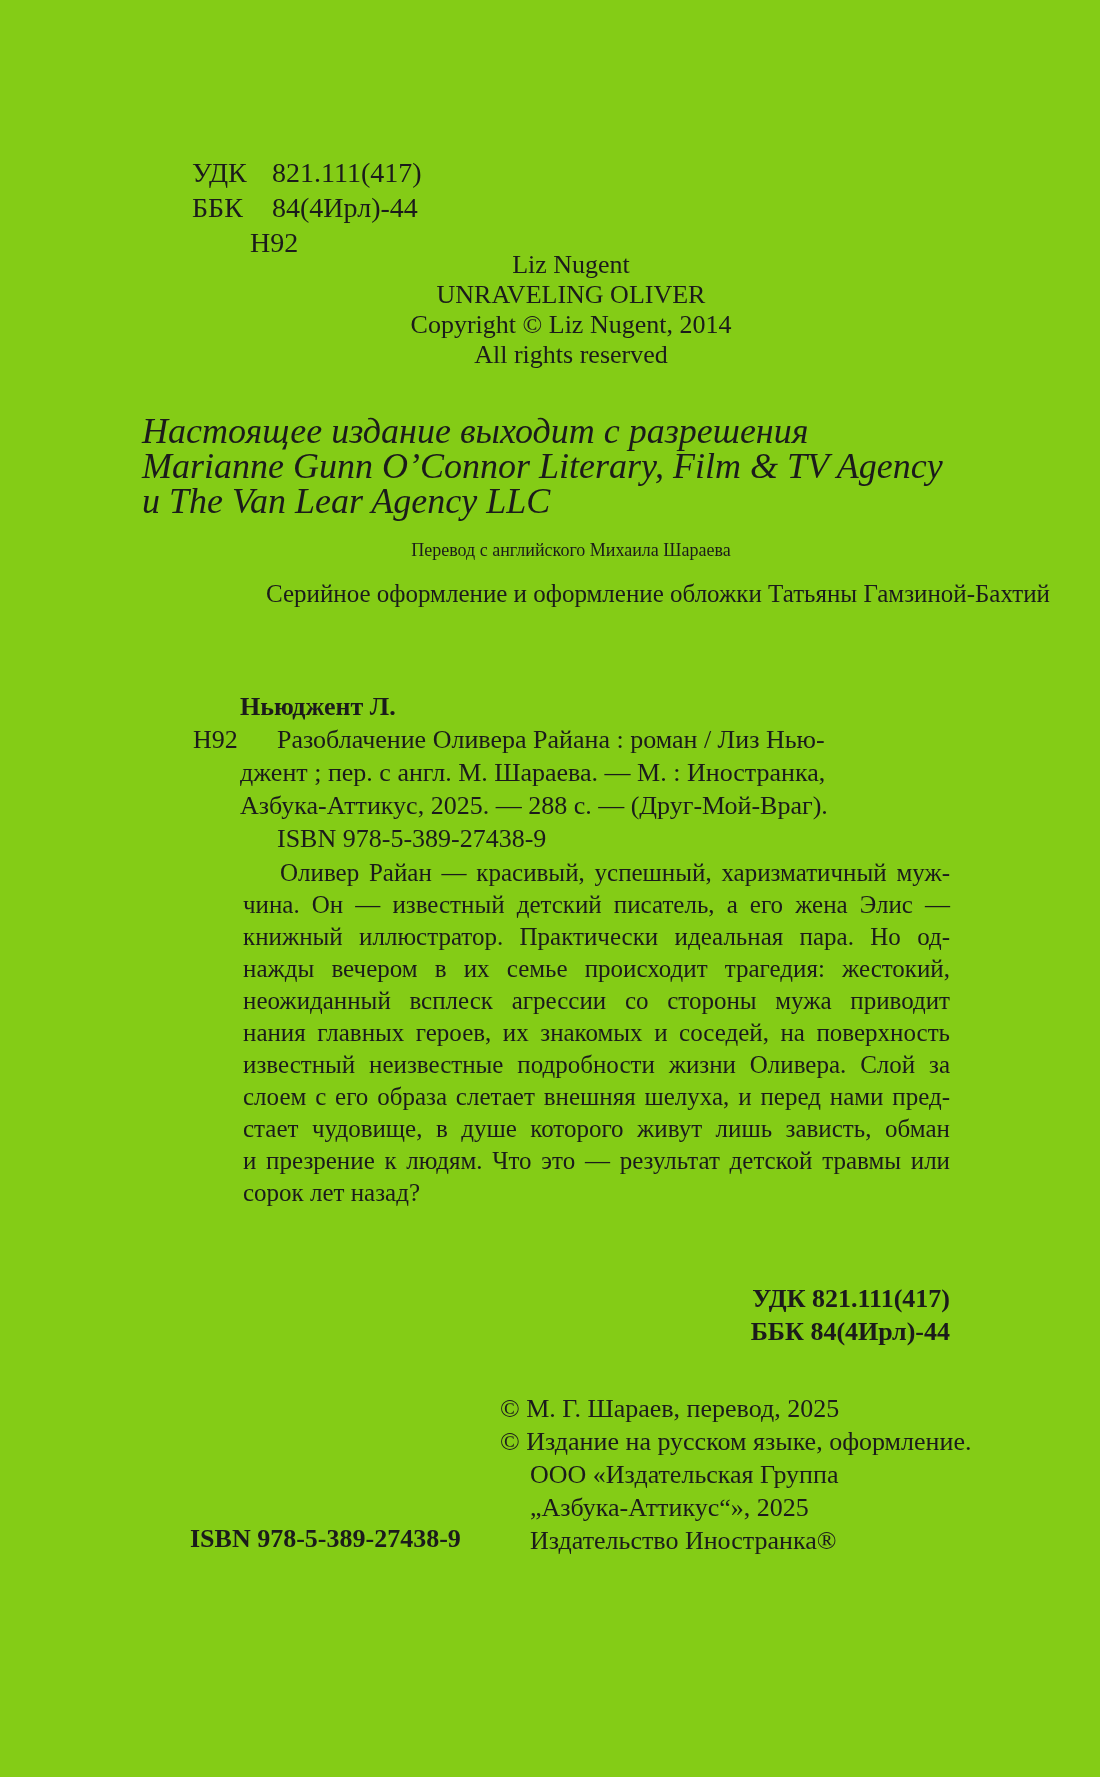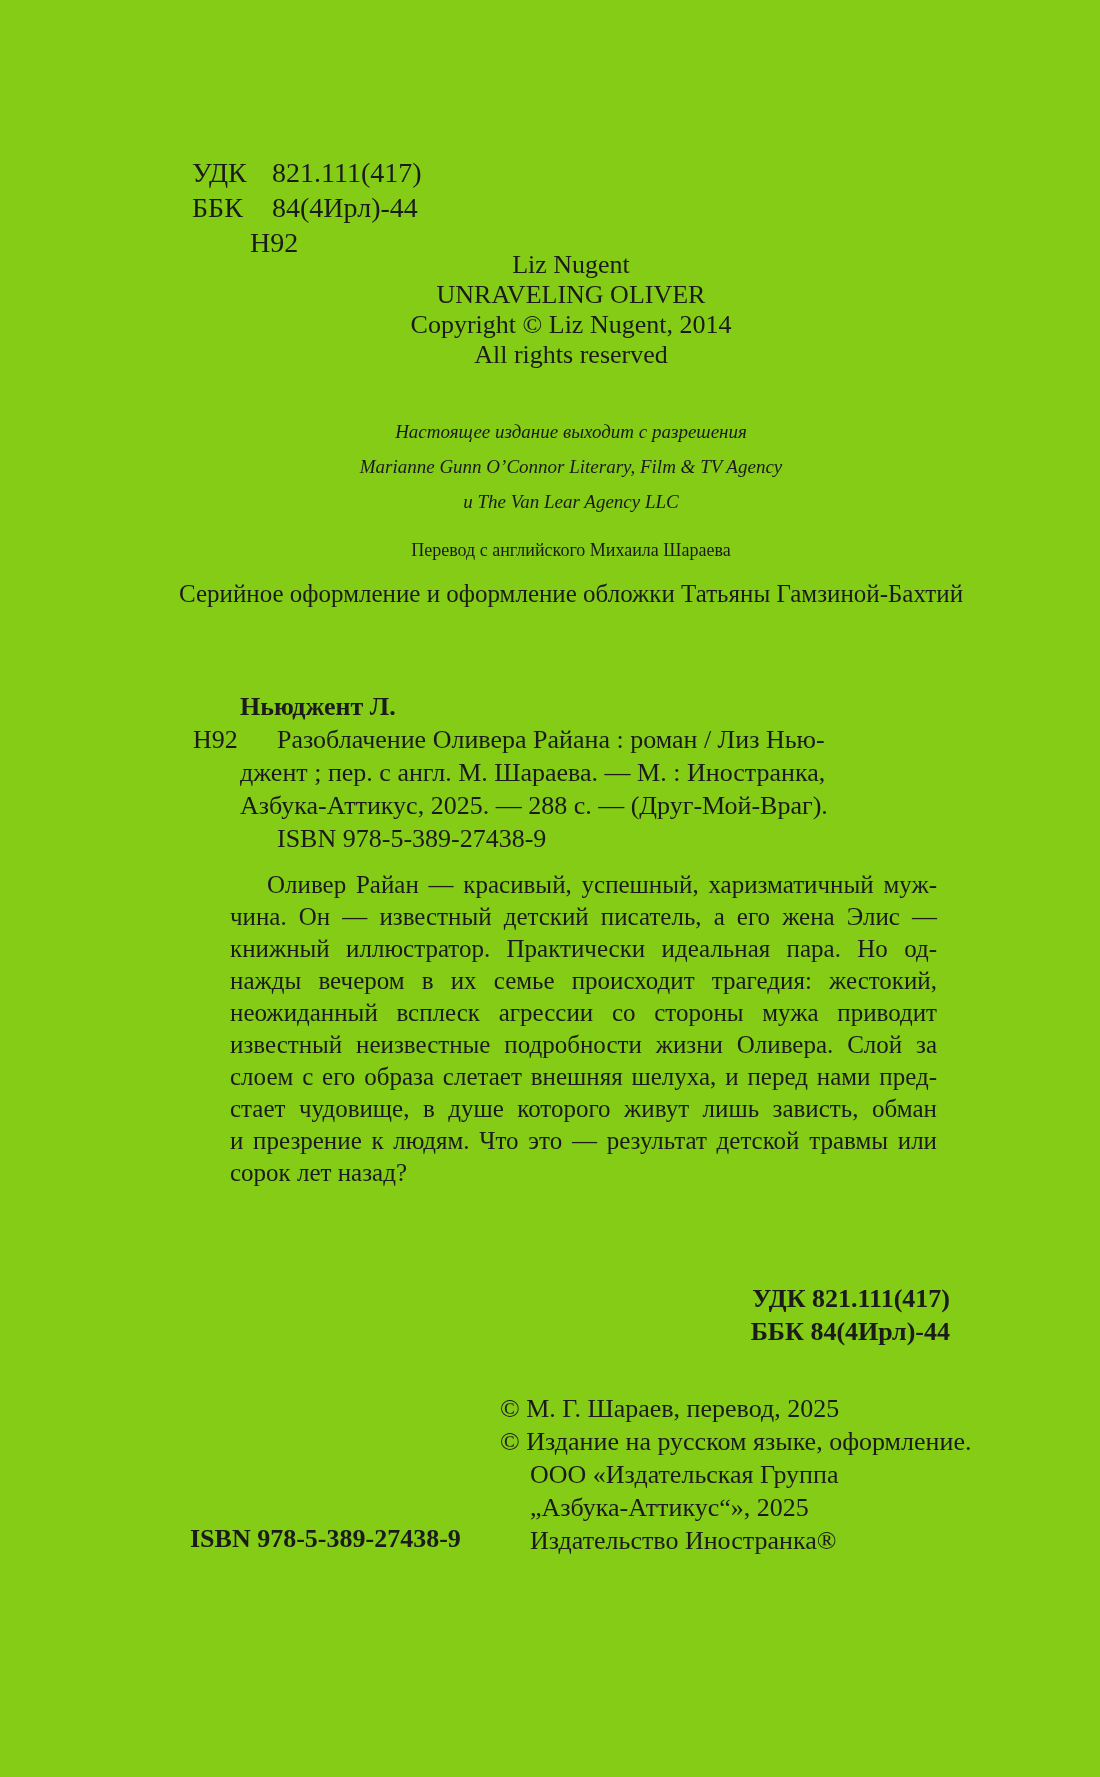--- a/index.html
+++ b/index.html
@@ -22,46 +22,46 @@
   .udk-code { margin-left: 58px; }
 
   
   .orig-block {
     position: absolute; left: 192px; top: 250px; width: 758px;
     text-align: center; font-size: 26px; line-height: 30px;
   }
   
   .permission-block {
     position: absolute; left: 142px; top: 414px; width: 858px;
-    text-align: center; font-style: italic; font-size: 19px; line-height: 35px;
+    text-align: left; font-style: italic; font-size: 36px; line-height: 35px;
   }
   .translation-line {
     position: absolute; left: 142px; top: 540px; width: 858px;
     text-align: center; font-size: 18px;
   }
   .design-line {
     position: absolute; left: 92px; top: 580px; width: 958px;
-    text-align: center; font-size: 25px;
+    text-align: right; font-size: 25px;
   }
 
   
   .catalog {
     position: absolute; left: 240px; top: 690px; width: 707px;
     font-size: 26px; line-height: 33px;
   }
   .catalog-author { font-weight: bold; }
   .catalog-entry { position: relative; }
   .catalog-code { position: absolute; left: -47px; top: 0; }
   .catalog-lines .line:first-child { text-indent: 37px; }
   .catalog-isbn { padding-left: 37px; }
 
   
   .annotation {
-    position: absolute; left: 230px; top: 857px; width: 707px;
-    font-size: 25px; line-height: 32px; margin-top: 12px;
+    position: absolute; left: 243px; top: 857px; width: 707px;
+    font-size: 25px; line-height: 32px;
   }
   .annotation .line { text-align: justify; text-align-last: justify; }
   .annotation .line:first-child { text-indent: 37px; }
   .annotation .line:last-child { text-align: center; text-align-last: left; }
 
   
   .footer-class {
     position: absolute; right: 150px; top: 1282px;
     text-align: right; font-weight: bold; font-size: 26px; line-height: 33px;
     white-space: nowrap;
@@ -123,20 +123,21 @@
     </div>
     <div class="catalog-isbn">ISBN 978-5-389-27438-9</div>
   </div>
 
   <div class="annotation">
       <div class="line">Оливер Райан — красивый, успешный, харизматичный муж-</div>
       <div class="line">чина. Он — известный детский писатель, а его жена Элис —</div>
       <div class="line">книжный иллюстратор. Практически идеальная пара. Но од-</div>
       <div class="line">нажды вечером в их семье происходит трагедия: жестокий,</div>
       <div class="line">неожиданный всплеск агрессии со стороны мужа приводит</div>
+      <div class="line">нания главных героев, их знакомых и соседей, на поверхность</div>
       <div class="line">известный неизвестные подробности жизни Оливера. Слой за</div>
       <div class="line">слоем с его образа слетает внешняя шелуха, и перед нами пред-</div>
       <div class="line">стает чудовище, в душе которого живут лишь зависть, обман</div>
       <div class="line">и презрение к людям. Что это — результат детской травмы или</div>
       <div class="line">сорок лет назад?</div>
     </div>
 
   <div class="footer-class">
     <div>УДК 821.111(417)</div>
     <div>ББК 84(4Ирл)-44</div>

